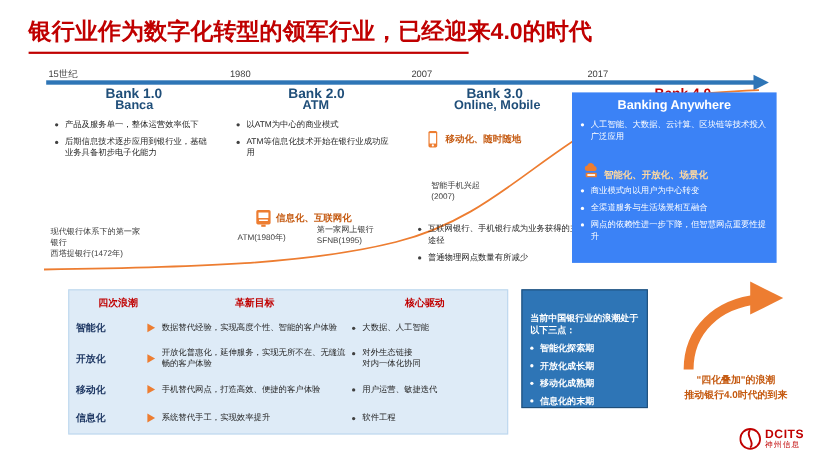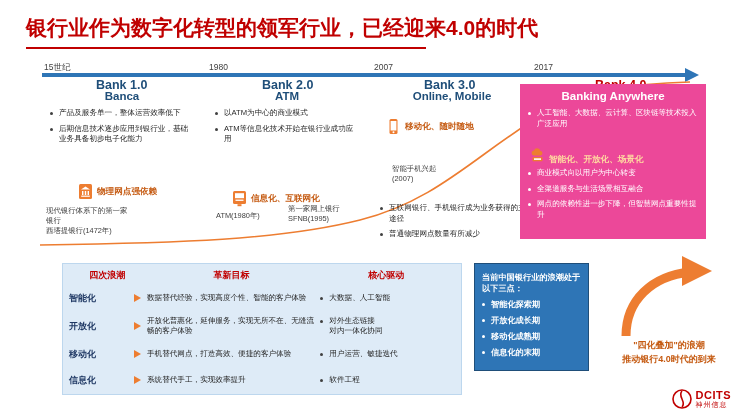--- a/index.html
+++ b/index.html
@@ -69,21 +69,21 @@
     width: 3px; height: 3px; background: #404040; border-radius: 50%;
   }
   .col4 ul.bul li { color: #FFFFFF; }
   .col4 ul.bul li:before { background: #FFFFFF; }
 
   .col1 { left: 42px; width: 160px; }
   .col2 { left: 207px; width: 160px; }
   .col3 { left: 372px; width: 160px; }
   .col4 {
     left: 520px; width: 186px; top: 84px; height: 155px;
-    background: #ec4899;
+    background: #3b82f6;
   }
 
   
   .curve-svg { position: absolute; left: 30px; top: 80px; }
 
   
   .tag {
     position: absolute; display: flex; align-items: center; gap: 4px;
   }
   .tag-text {
@@ -132,21 +132,21 @@
     width: 138px; font-size: 7.6px; color: #262626; position: relative; padding-left: 9px;
   }
   .c3:before {
     content: ""; position: absolute; left: 0; top: 4px;
     width: 3px; height: 3px; background: #404040; border-radius: 50%;
   }
 
   
   .rightbox {
     position: absolute; left: 474px; top: 263px; width: 115px; height: 108px;
-    background: #2E75B6; border: 1px solid #1F4E79; padding: 8px 7px;
+    background: #2E75B6; border: 1px solid #1F4E79; padding: 20px 7px;
   }
   .rb-title {
     font-size: 8.2px; font-weight: bold; color: #FFFFFF; line-height: 11px;
     margin-bottom: 5px;
   }
   .rb-list { list-style: none; margin: 0; padding: 0; }
   .rb-list li {
     position: relative; padding-left: 9px; margin-bottom: 5px;
     font-size: 8.2px; line-height: 11px; color: #FFFFFF; font-weight: bold;
   }
@@ -197,31 +197,20 @@
   <svg class="curve-svg" width="700" height="175" data-name="growth-curve">
     <path d="M 10 165 C 150 163, 250 160, 330 140 C 410 120, 450 70, 520 30 C 560 10, 600 4, 660 2" fill="none" stroke="#ED7D31" stroke-width="1.6"></path>
   </svg>
 
   <div class="col col1" data-name="era-column-1">
     <div class="col-title" data-name="era-1-title">Banca</div>
     <ul class="bul" data-name="era-1-bullets">
       <li data-name="era-1-bullet-1">产品及服务单一，整体运营效率低下</li>
       <li data-name="era-1-bullet-2">后期信息技术逐步应用到银行业，基础业务具备初步电子化能力</li>
     </ul>
-  </div>
-  <div class="tag" style="left:78px; top:183px;" data-name="era-1-tag">
-    <svg class="ico-bank" width="15" height="17" viewBox="0 0 15 17" data-name="bank-icon">
-      <rect x="1" y="1" width="13" height="15" rx="1.5" fill="#ED7D31"></rect>
-      <path d="M3 6.5 L7.5 3.5 L12 6.5 Z" fill="#fff"></path>
-      <rect x="4" y="8" width="1.4" height="4" fill="#fff"></rect>
-      <rect x="6.8" y="8" width="1.4" height="4" fill="#fff"></rect>
-      <rect x="9.6" y="8" width="1.4" height="4" fill="#fff"></rect>
-      <rect x="3.2" y="12.6" width="8.6" height="1.2" fill="#fff"></rect>
-    </svg>
-    <span class="tag-text" data-name="era-1-tag-label">物理网点强依赖</span>
   </div>
   <div class="note" style="left:46px; top:206px; width:86px; white-space:pre-line;" data-name="era-1-note">现代银行体系下的第一家银行
 西塔提银行(1472年)</div>
 
   <div class="col col2" data-name="era-column-2">
     <div class="col-title" data-name="era-2-title">ATM</div>
     <ul class="bul" data-name="era-2-bullets">
       <li data-name="era-2-bullet-1">以ATM为中心的商业模式</li>
       <li data-name="era-2-bullet-3">ATM等信息化技术开始在银行业成功应用</li>
     </ul>

